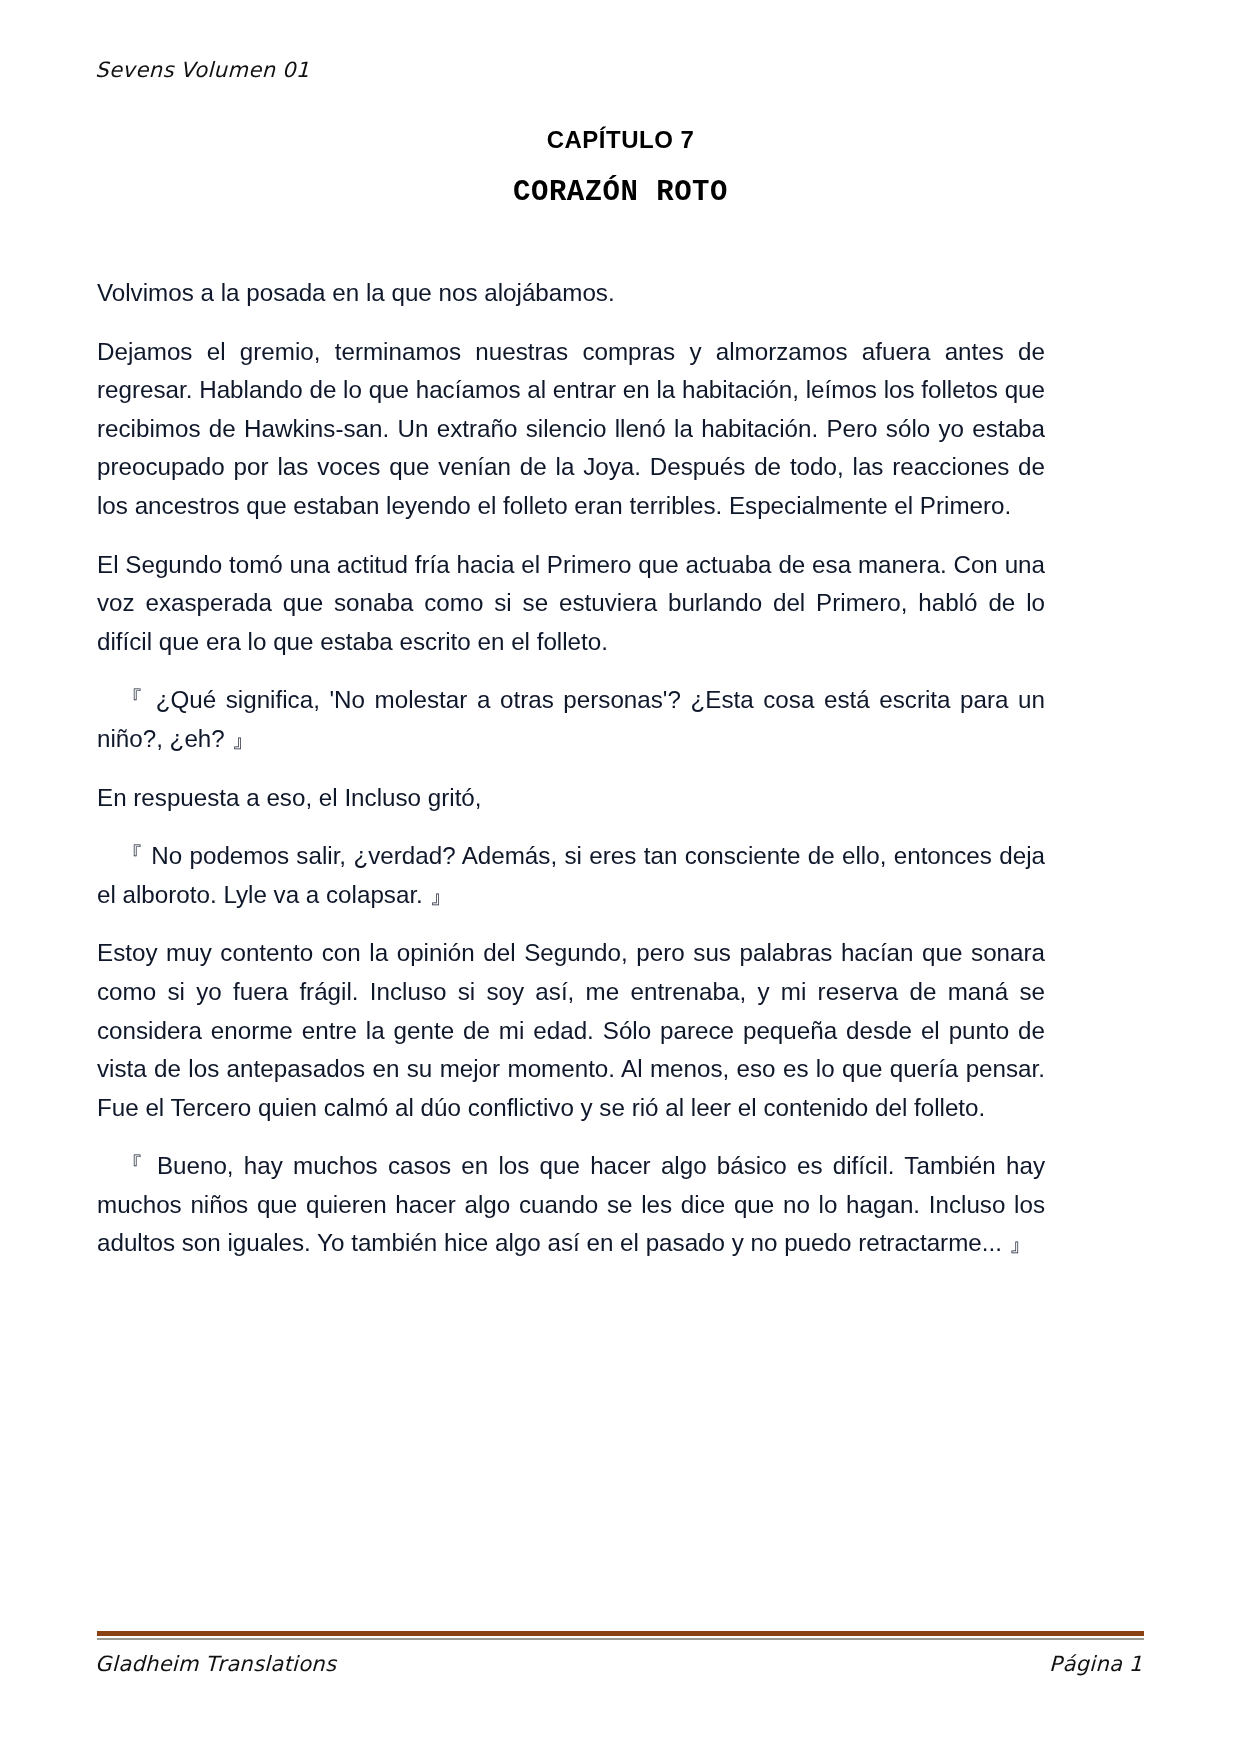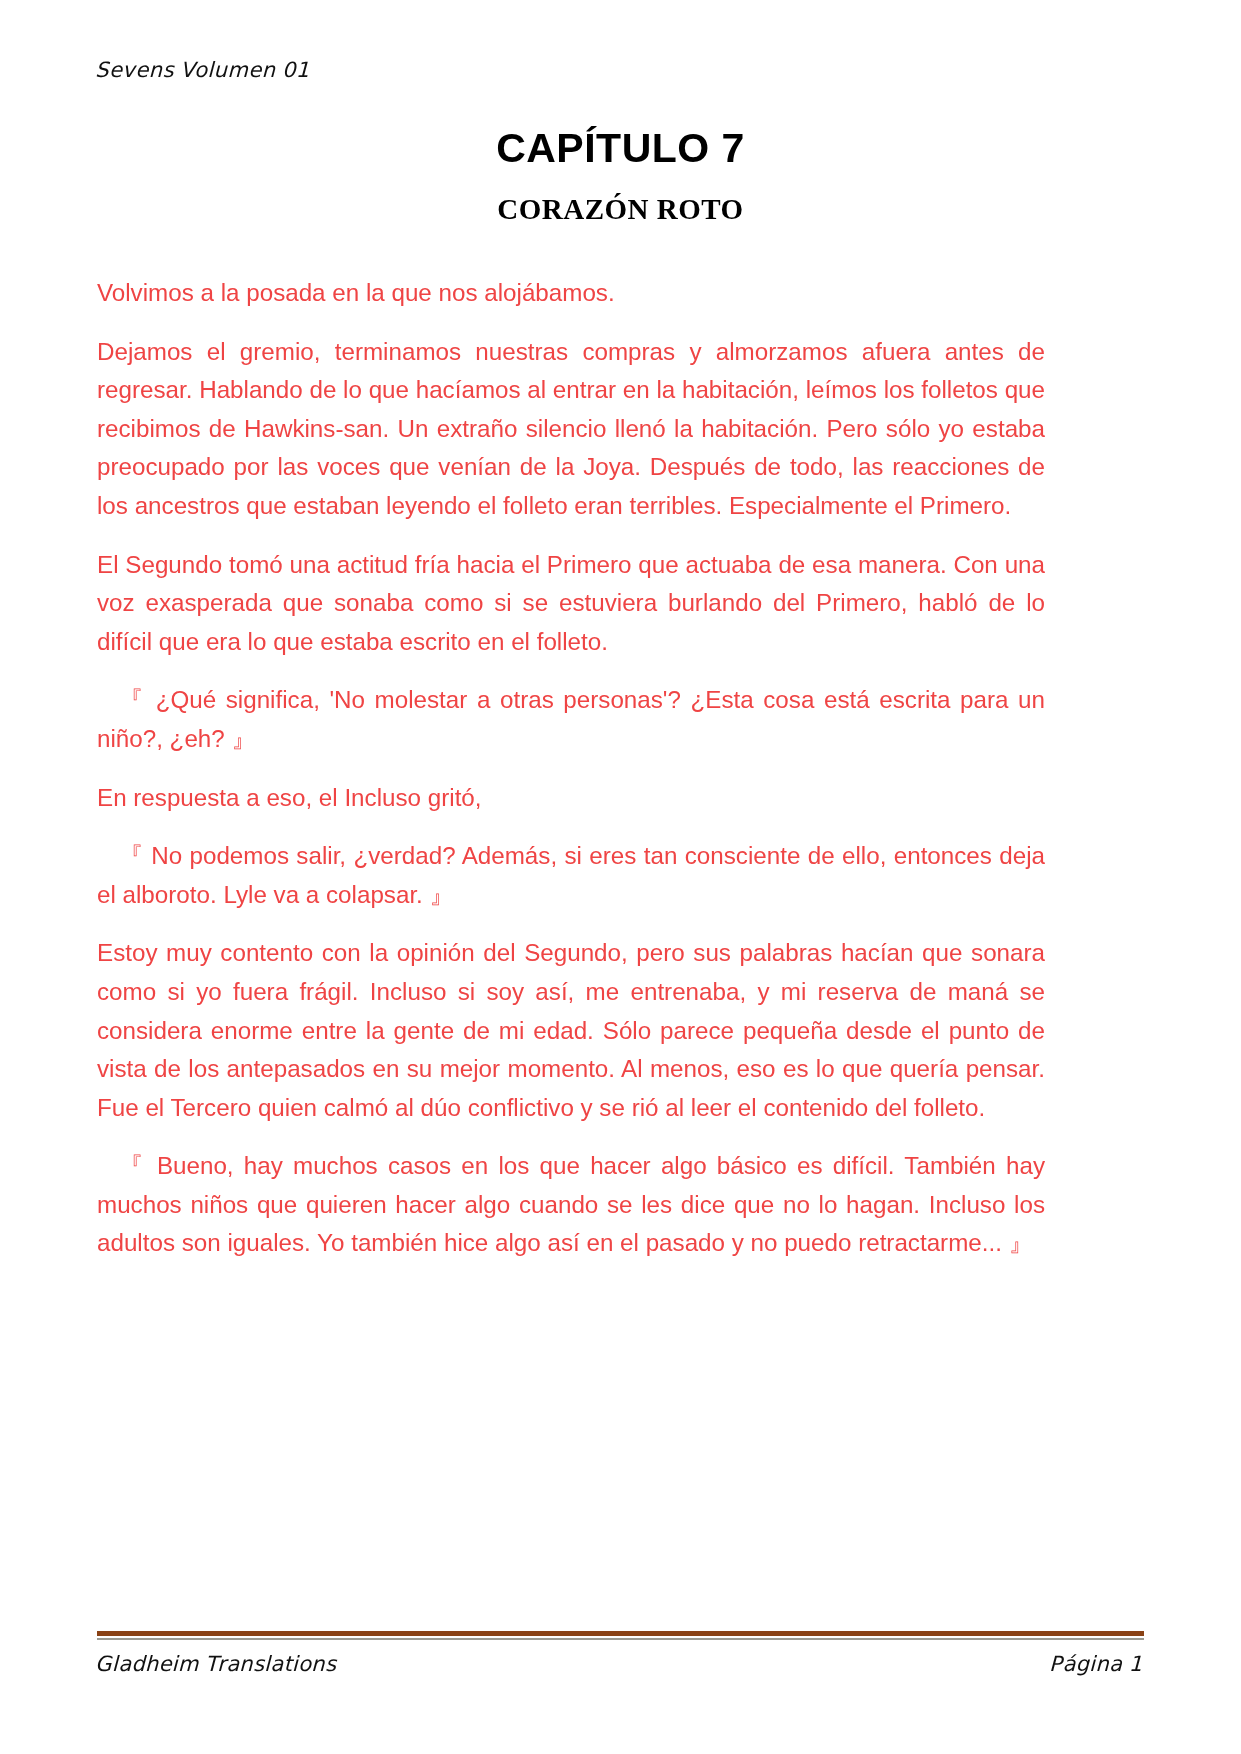--- a/index.html
+++ b/index.html
@@ -44,27 +44,27 @@
   .title-block {
     position: absolute;
     top: 128px;
     left: 97px;
     right: 97px;
     text-align: center;
   }
   .chapter-number {
     font-family: "Liberation Sans", sans-serif;
     font-weight: bold;
-    font-size: 41px;
+    font-size: 24px;
     letter-spacing: 0.5px;
     line-height: 1.0;
     margin: 0 0 26px 0;
   }
   .chapter-title {
-    font-family: Liberation Serif, serif;
+    font-family: Liberation Mono, monospace;
     font-weight: bold;
     font-size: 29px;
     letter-spacing: 0.5px;
     line-height: 1.0;
     margin: 0;
   }
 
   
   .body-area {
     position: absolute;
@@ -74,21 +74,21 @@
   }
   p.para {
     margin: 0 0 20px 0;
     font-family: "Liberation Sans", "DejaVu Sans", sans-serif;
     font-size: 24.2px;
     line-height: 38.6px;
     text-align: justify;
     text-justify: inter-word;
     font-stretch: condensed;
     word-spacing: 0px;
-    color: #ef4444;
+    color: #0f172a;
     -webkit-hyphens: none;
     hyphens: none;
   }
   p.para.dialogue {
     text-indent: 22px;
   }
   p.para:last-child {
     margin-bottom: 8px;
   }
 

